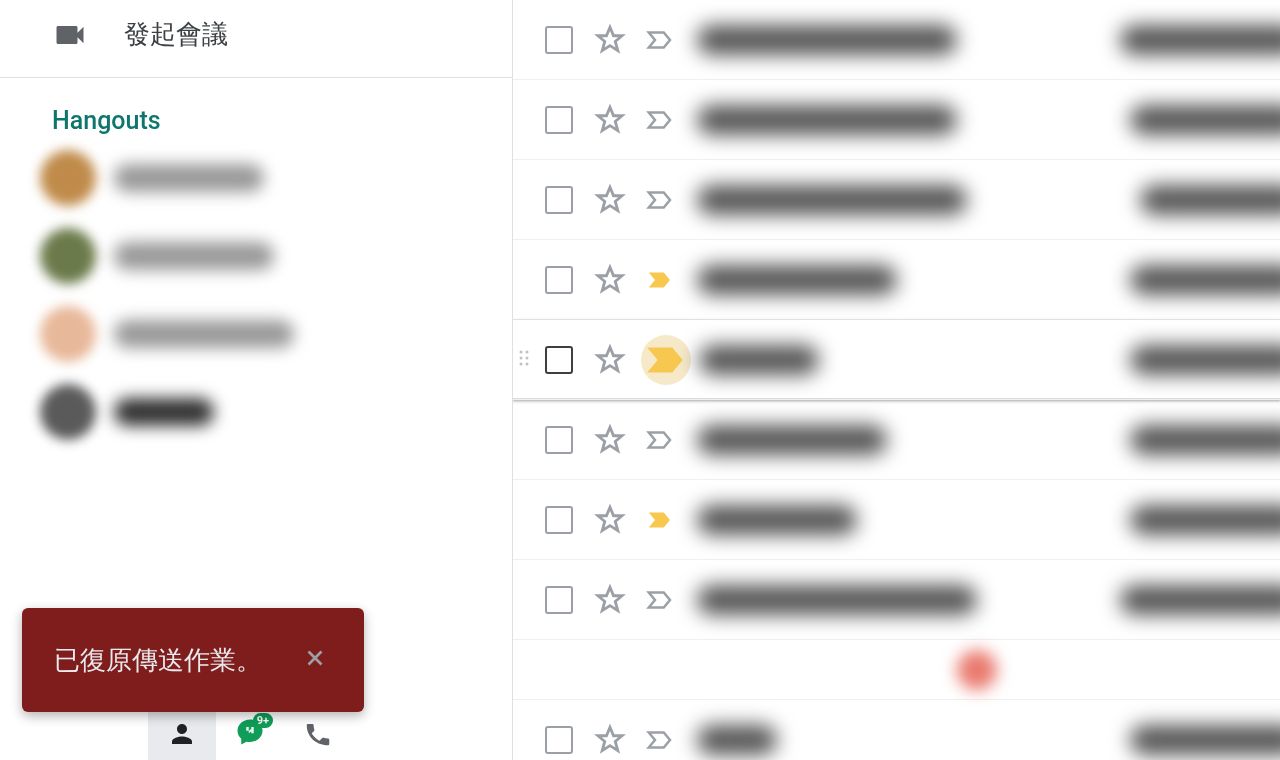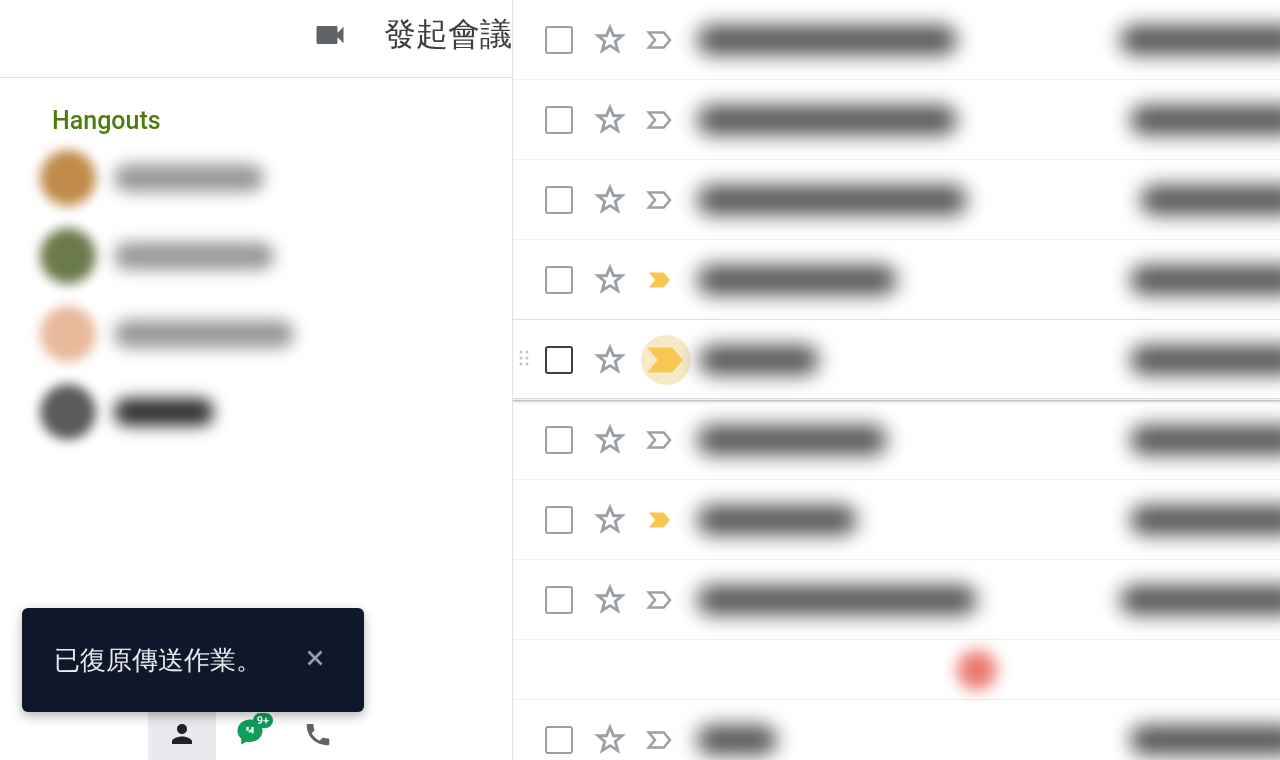--- a/index.html
+++ b/index.html
@@ -20,36 +20,35 @@
     display: flex;
     flex-direction: column;
   }
   .meet-section { padding-top: 6px; }
   .meet-item {
     display: flex;
     align-items: center;
     padding: 12px 0 12px 52px;
     cursor: pointer;
     color: #3c4043;
-    font-size: 32px;
+    font-size: 26px;
     height: 57px;
-    justify-content: flex-end;
   }
   .meet-item .icon-wrap {
     width: 72px;
     display: flex;
     align-items: center;
     color: #5f6368;
   }
   .meet-item svg { width: 36px; height: 36px; fill: currentColor; }
   .divider { height: 1px; background: #e0e0e0; margin: 14px 0 0 0; }
   .hangouts-label {
     padding: 28px 0 0 52px;
     font-size: 25px;
-    color: #4d7c0f;
+    color: #0f766e;
     font-weight: 500;
   }
   .hangouts-user {
     display: flex;
     align-items: center;
     padding: 18px 44px 18px 48px;
   }
   .avatar {
     width: 48px; height: 48px;
     border-radius: 50%;
@@ -93,21 +92,21 @@
   .contact-name-blur {
     height: 28px;
     border-radius: 14px;
     filter: blur(8px);
     background: #999;
   }
   .toast {
     position: absolute;
     left: 22px;
     bottom: 48px;
-    background: #0f172a;
+    background: #7f1d1d;
     color: #e8eaed;
     border-radius: 6px;
     padding: 0 32px;
     height: 104px;
     display: flex;
     align-items: center;
     gap: 36px;
     font-size: 26px;
     box-shadow: 0 4px 12px rgba(0,0,0,0.3);
     z-index: 20;

